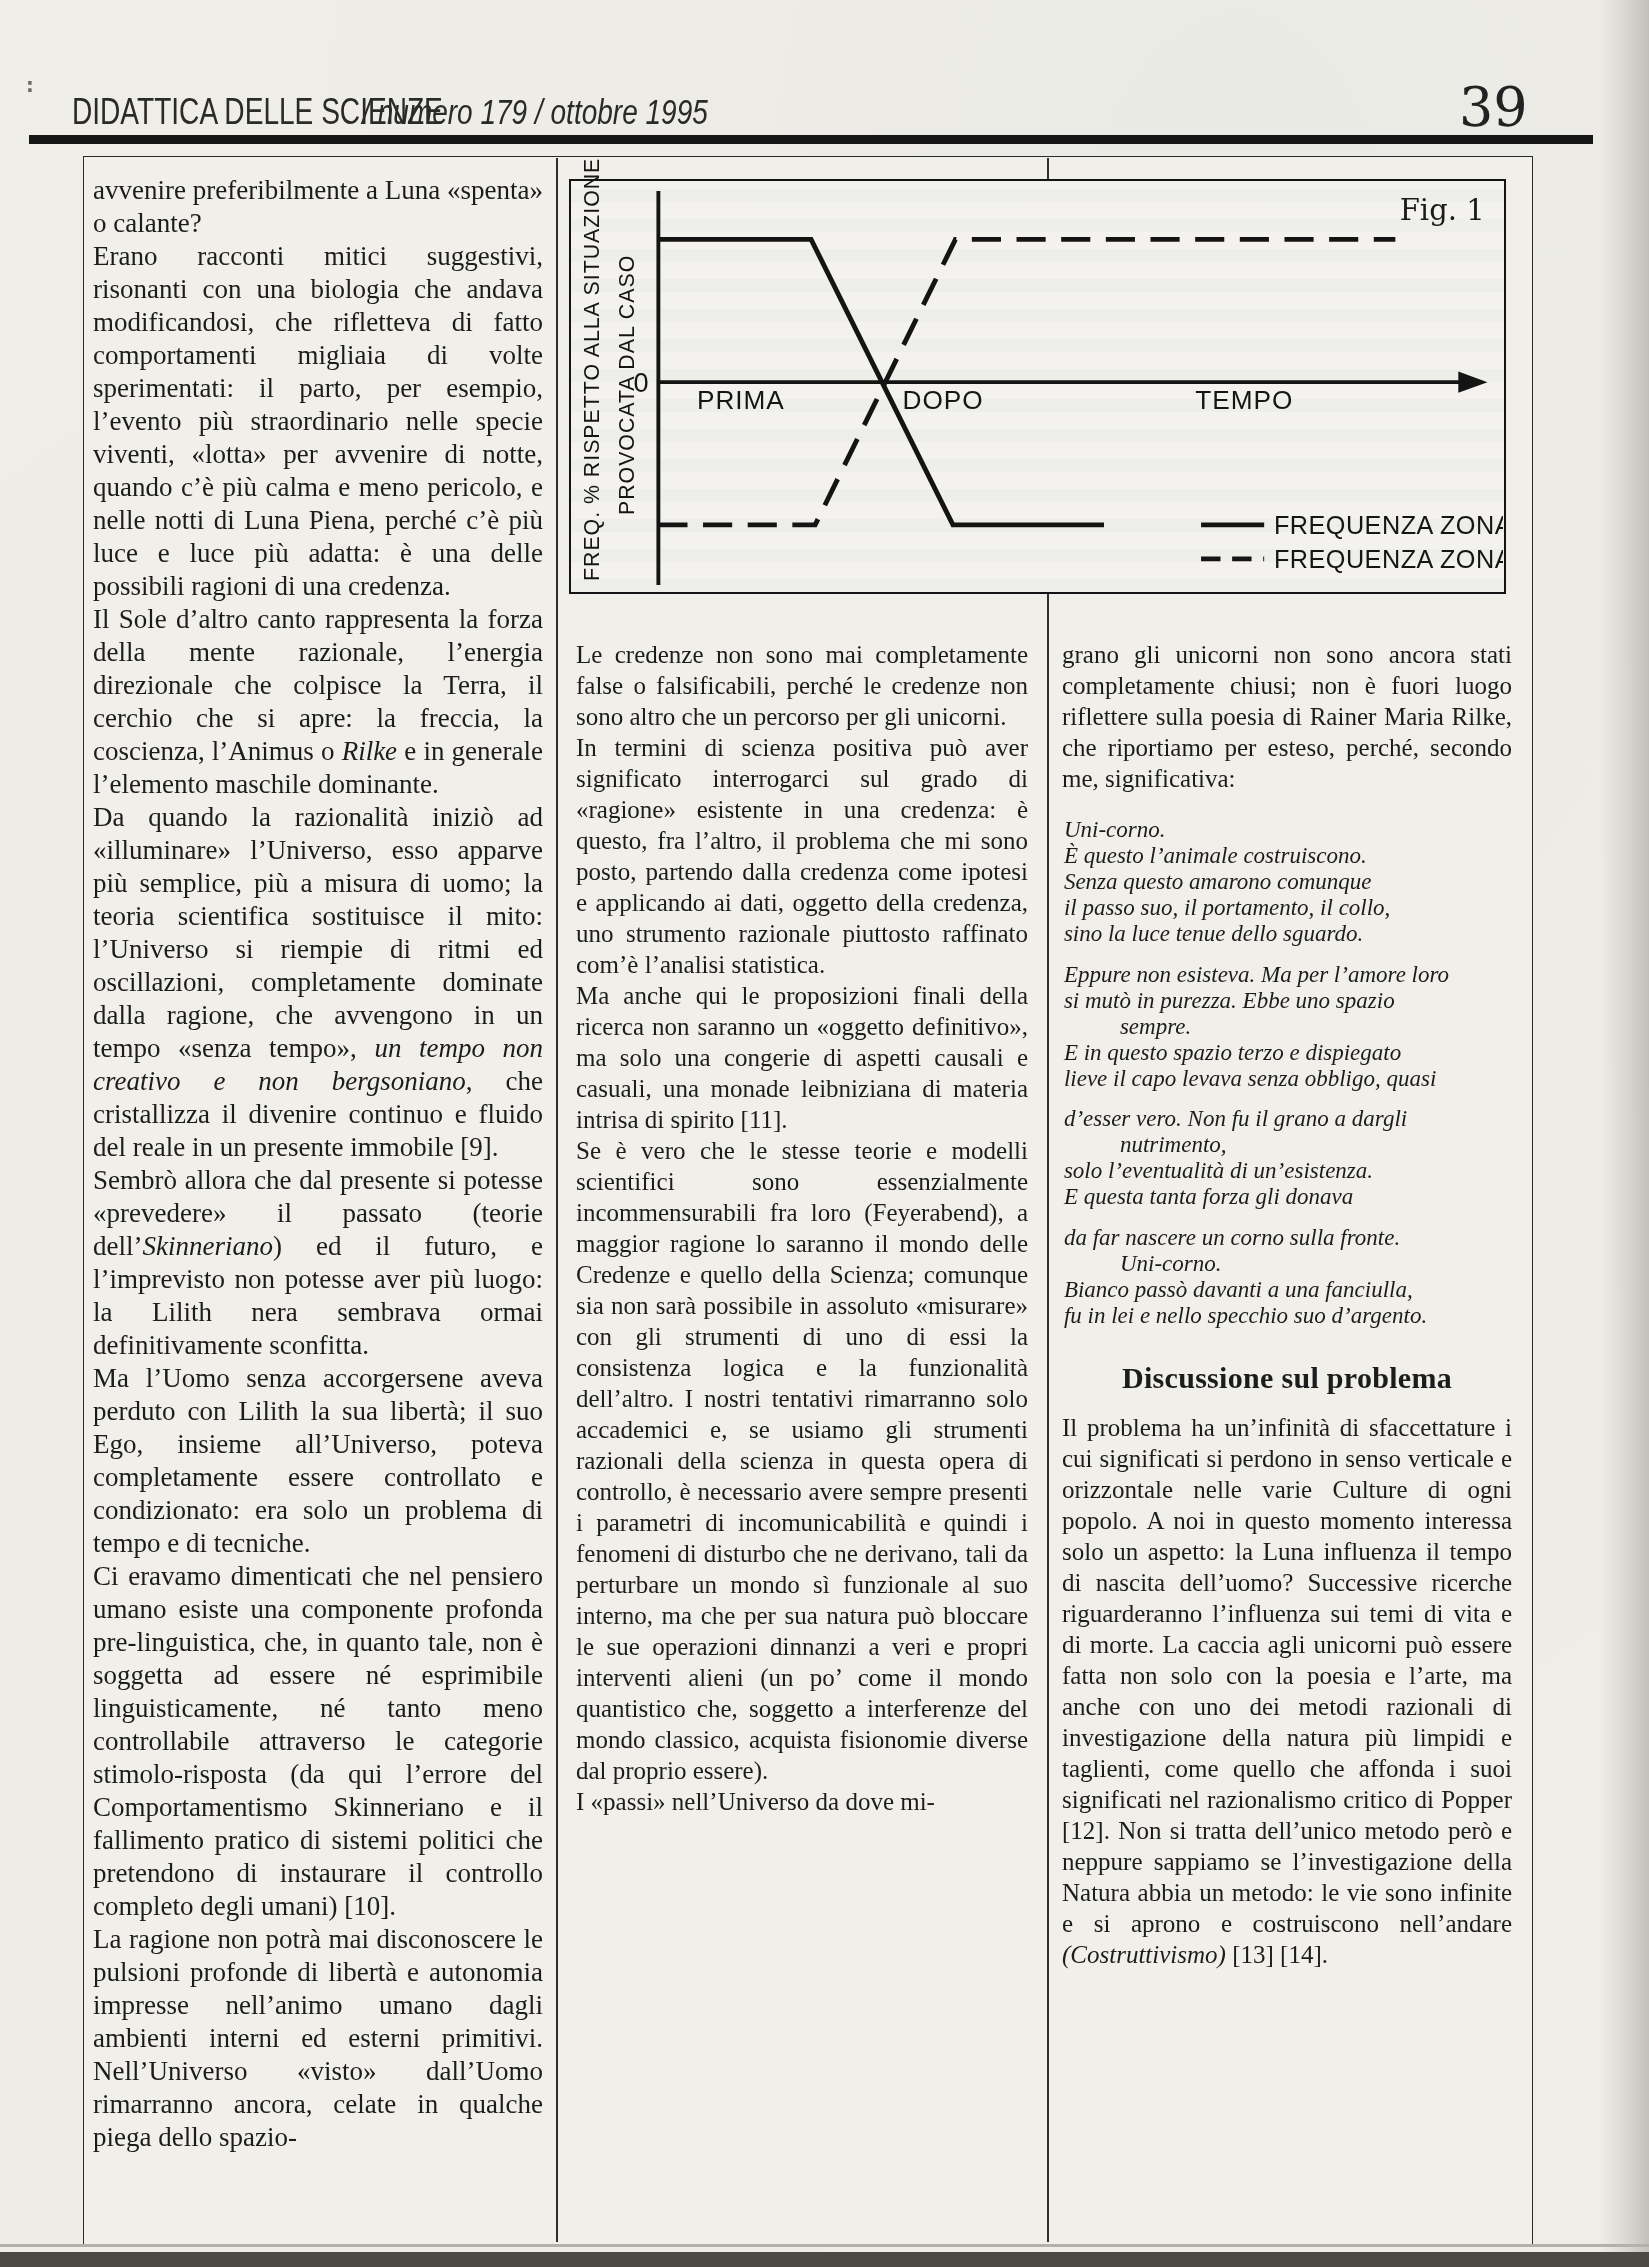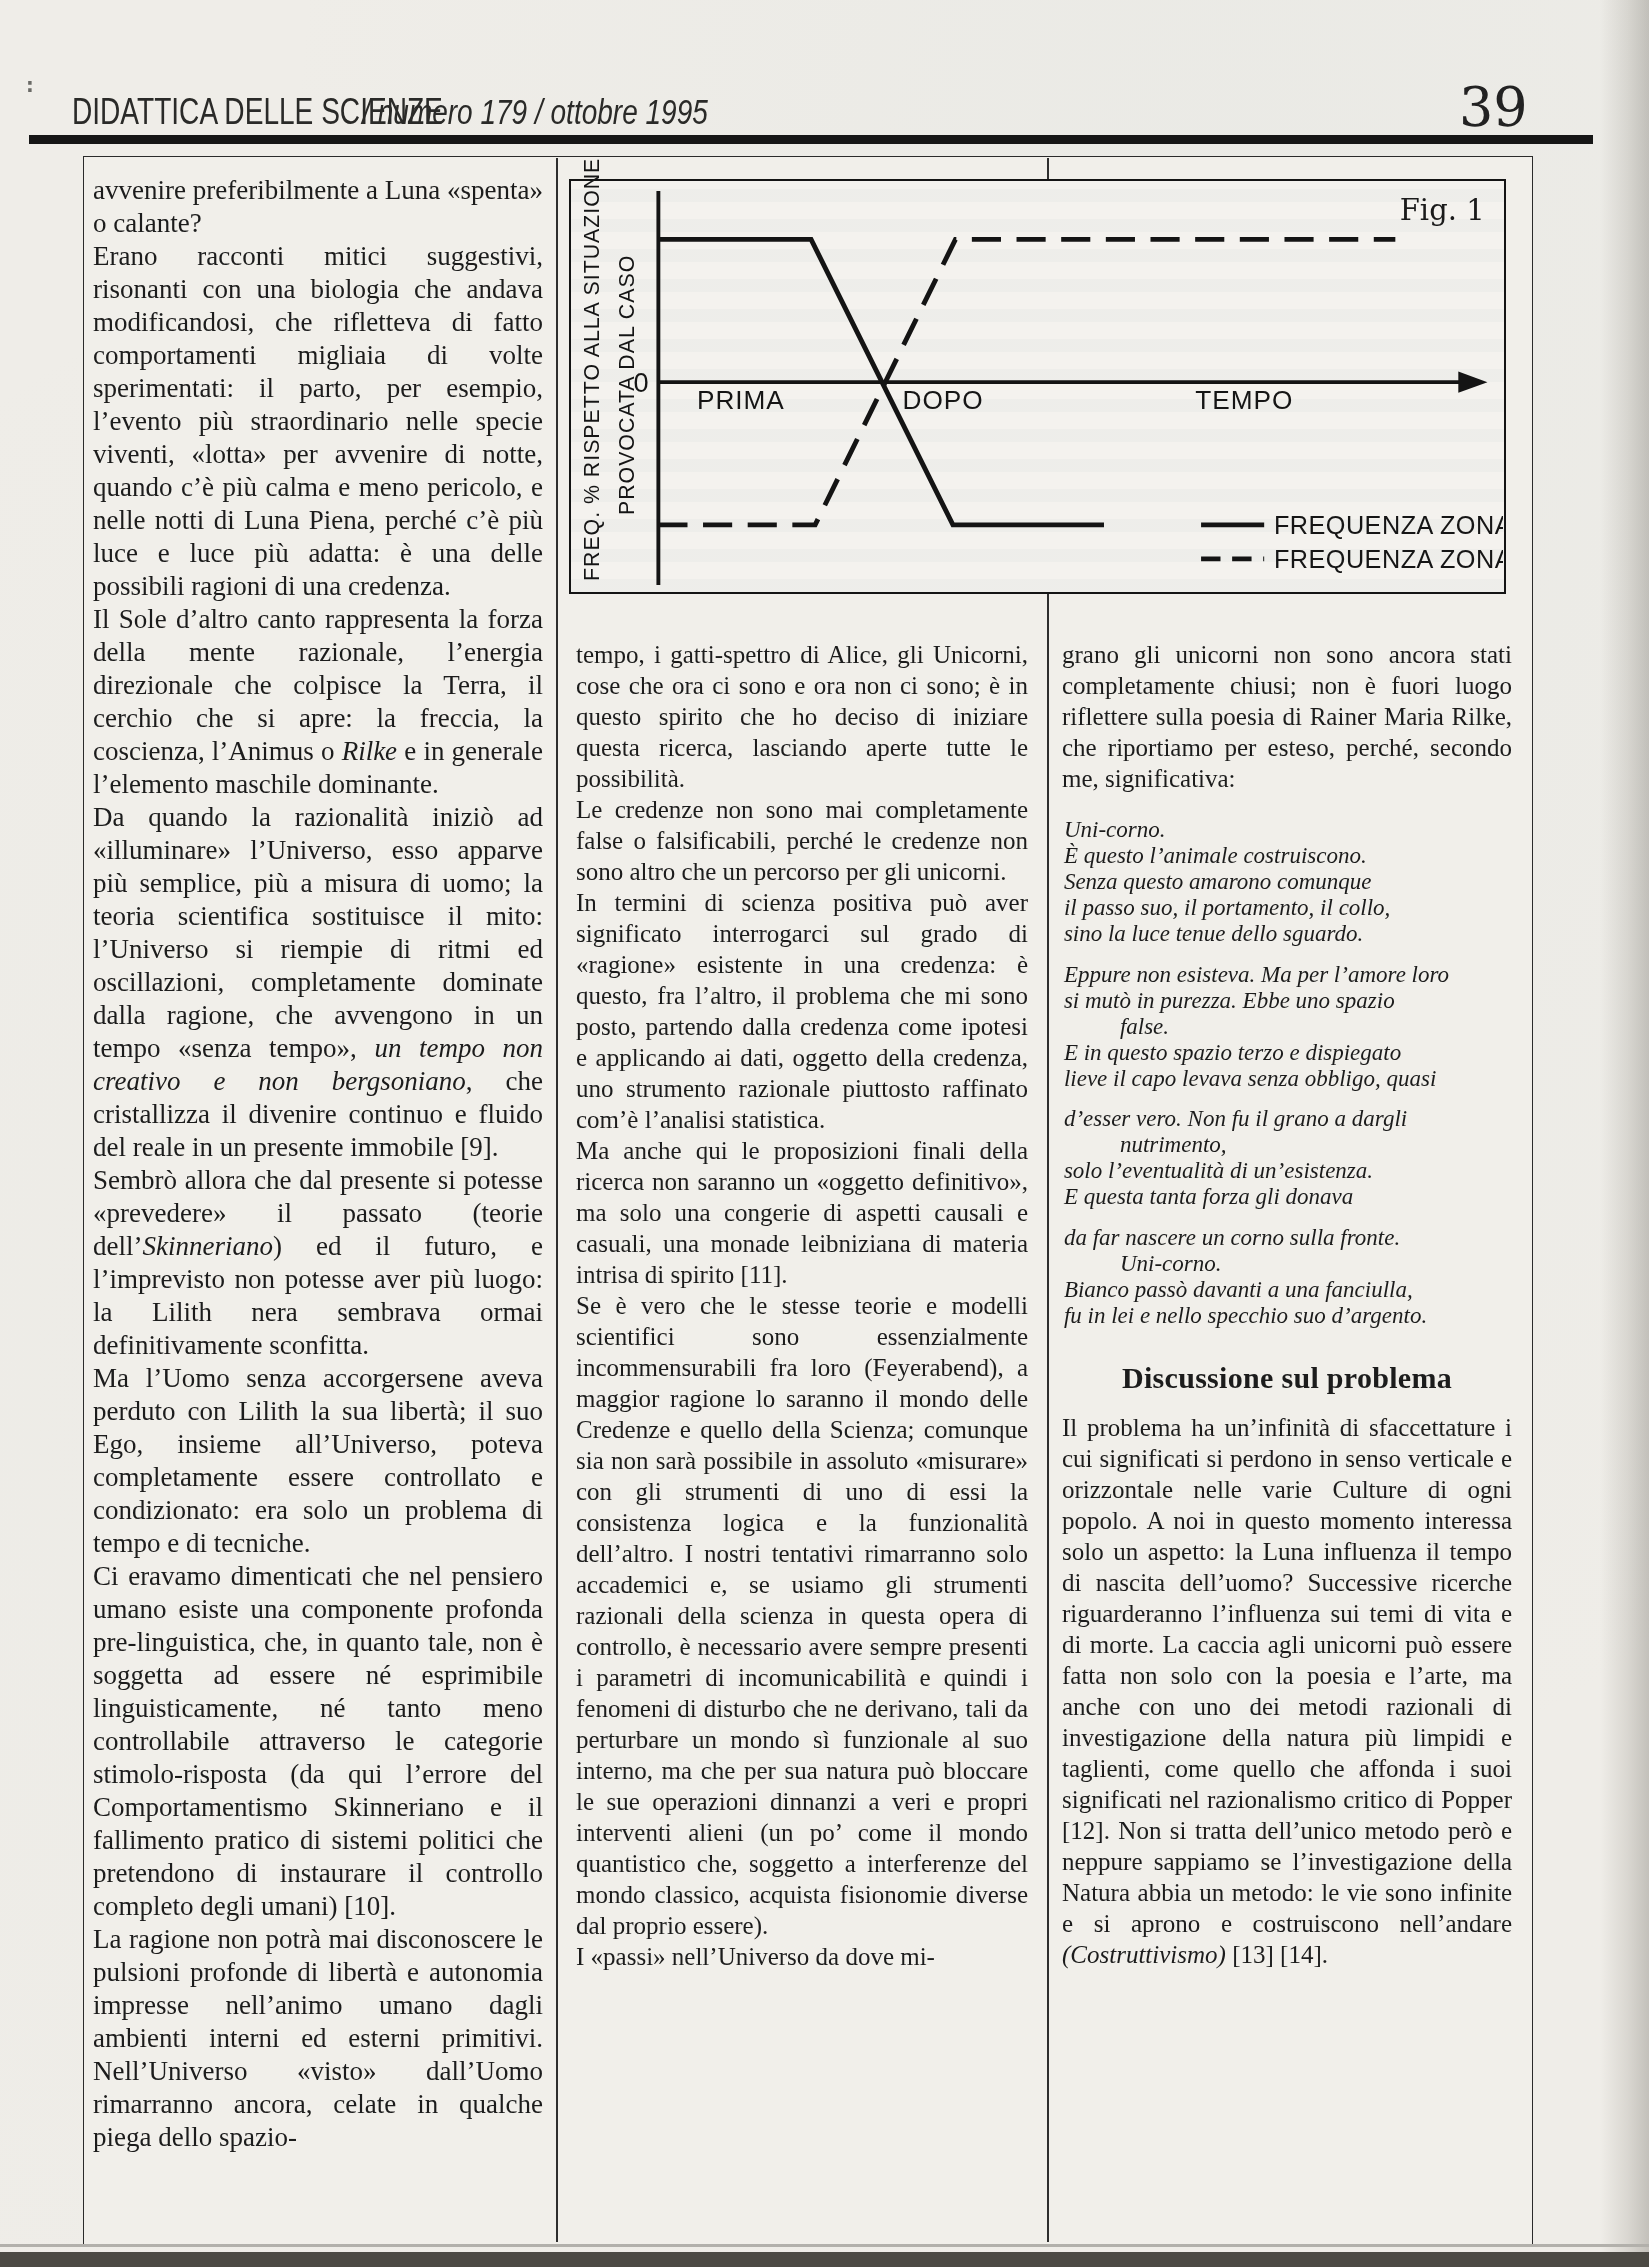--- a/index.html
+++ b/index.html
@@ -77,41 +77,40 @@
     <p class="para"><span>avvenire preferibilmente a Luna «spenta» o calante?</span></p>
     <p class="para"><span>Erano racconti mitici suggestivi, risonanti con una biologia che andava modificandosi, che rifletteva di fatto comportamenti migliaia di volte sperimentati: il parto, per esempio, l’evento più straordinario nelle specie viventi, «lotta» per avvenire di notte, quando c’è più calma e meno pericolo, e nelle notti di Luna Piena, perché c’è più luce e luce più adatta: è una delle possibili ragioni di una credenza.</span></p>
     <p class="para"><span>Il Sole d’altro canto rappresenta la forza della mente razionale, l’energia direzionale che colpisce la Terra, il cerchio che si apre: la freccia, la coscienza, l’Animus o </span><span class="it">Rilke</span><span> e in generale l’elemento maschile dominante.</span></p>
     <p class="para"><span>Da quando la razionalità iniziò ad «illuminare» l’Universo, esso apparve più semplice, più a misura di uomo; la teoria scientifica sostituisce il mito: l’Universo si riempie di ritmi ed oscillazioni, completamente dominate dalla ragione, che avvengono in un tempo «senza tempo», </span><span class="it">un tempo non creativo e non bergsoniano</span><span>, che cristallizza il divenire continuo e fluido del reale in un presente immobile [9].</span></p>
     <p class="para"><span>Sembrò allora che dal presente si potesse «prevedere» il passato (teorie dell’</span><span class="it">Skinneriano</span><span>) ed il futuro, e l’imprevisto non potesse aver più luogo: la Lilith nera sembrava ormai definitivamente sconfitta.</span></p>
     <p class="para"><span>Ma l’Uomo senza accorgersene aveva perduto con Lilith la sua libertà; il suo Ego, insieme all’Universo, poteva completamente essere controllato e condizionato: era solo un problema di tempo e di tecniche.</span></p>
     <p class="para"><span>Ci eravamo dimenticati che nel pensiero umano esiste una componente profonda pre-linguistica, che, in quanto tale, non è soggetta ad essere né esprimibile linguisticamente, né tanto meno controllabile attraverso le categorie stimolo-risposta (da qui l’errore del Comportamentismo Skinneriano e il fallimento pratico di sistemi politici che pretendono di instaurare il controllo completo degli umani) [10].</span></p>
     <p class="para"><span>La ragione non potrà mai disconoscere le pulsioni profonde di libertà e autonomia impresse nell’animo umano dagli ambienti interni ed esterni primitivi. Nell’Universo «visto» dall’Uomo rimarranno ancora, celate in qualche piega dello spazio-</span></p>
   </div>
 <div class="col" id="c2">
-    <p class="para"><span>tempo, i gatti-spettro di Alice, gli Unicorni, cose che ora ci sono e ora non ci sono; è in questo spirito che ho deciso di iniziare questa ricerca, lasciando aperte tutte le possibilità.</span></p>
     <p class="para"><span>Le credenze non sono mai completamente false o falsificabili, perché le credenze non sono altro che un percorso per gli unicorni.</span></p>
     <p class="para"><span>In termini di scienza positiva può aver significato interrogarci sul grado di «ragione» esistente in una credenza: è questo, fra l’altro, il problema che mi sono posto, partendo dalla credenza come ipotesi e applicando ai dati, oggetto della credenza, uno strumento razionale piuttosto raffinato com’è l’analisi statistica.</span></p>
     <p class="para"><span>Ma anche qui le proposizioni finali della ricerca non saranno un «oggetto definitivo», ma solo una congerie di aspetti causali e casuali, una monade leibniziana di materia intrisa di spirito [11].</span></p>
     <p class="para"><span>Se è vero che le stesse teorie e modelli scientifici sono essenzialmente incommensurabili fra loro (Feyerabend), a maggior ragione lo saranno il mondo delle Credenze e quello della Scienza; comunque sia non sarà possibile in assoluto «misurare» con gli strumenti di uno di essi la consistenza logica e la funzionalità dell’altro. I nostri tentativi rimarranno solo accademici e, se usiamo gli strumenti razionali della scienza in questa opera di controllo, è necessario avere sempre presenti i parametri di incomunicabilità e quindi i fenomeni di disturbo che ne derivano, tali da perturbare un mondo sì funzionale al suo interno, ma che per sua natura può bloccare le sue operazioni dinnanzi a veri e propri interventi alieni (un po’ come il mondo quantistico che, soggetto a interferenze del mondo classico, acquista fisionomie diverse dal proprio essere).</span></p>
     <p class="para"><span>I «passi» nell’Universo da dove mi-</span></p>
   </div>
 <div class="col" id="c3">
     <p class="para"><span>grano gli unicorni non sono ancora stati completamente chiusi; non è fuori luogo riflettere sulla poesia di Rainer Maria Rilke, che riportiamo per esteso, perché, secondo me, significativa:</span></p>
     <div class="poem">
       <div class="stanza">
         <div class="pline">Uni-corno.</div>
         <div class="pline">È questo l’animale costruiscono.</div>
         <div class="pline">Senza questo amarono comunque</div>
         <div class="pline">il passo suo, il portamento, il collo,</div>
         <div class="pline">sino la luce tenue dello sguardo.</div>
       </div>
       <div class="stanza">
         <div class="pline">Eppure non esisteva. Ma per l’amore loro</div>
         <div class="pline">si mutò in purezza. Ebbe uno spazio</div>
-        <div class="pline ind">false.</div>
+        <div class="pline ind">sempre.</div>
         <div class="pline">E in questo spazio terzo e dispiegato</div>
         <div class="pline">lieve il capo levava senza obbligo, quasi</div>
       </div>
       <div class="stanza">
         <div class="pline">d’esser vero. Non fu il grano a dargli</div>
         <div class="pline ind">nutrimento,</div>
         <div class="pline">solo l’eventualità di un’esistenza.</div>
         <div class="pline">E questa tanta forza gli donava</div>
       </div>
       <div class="stanza">

